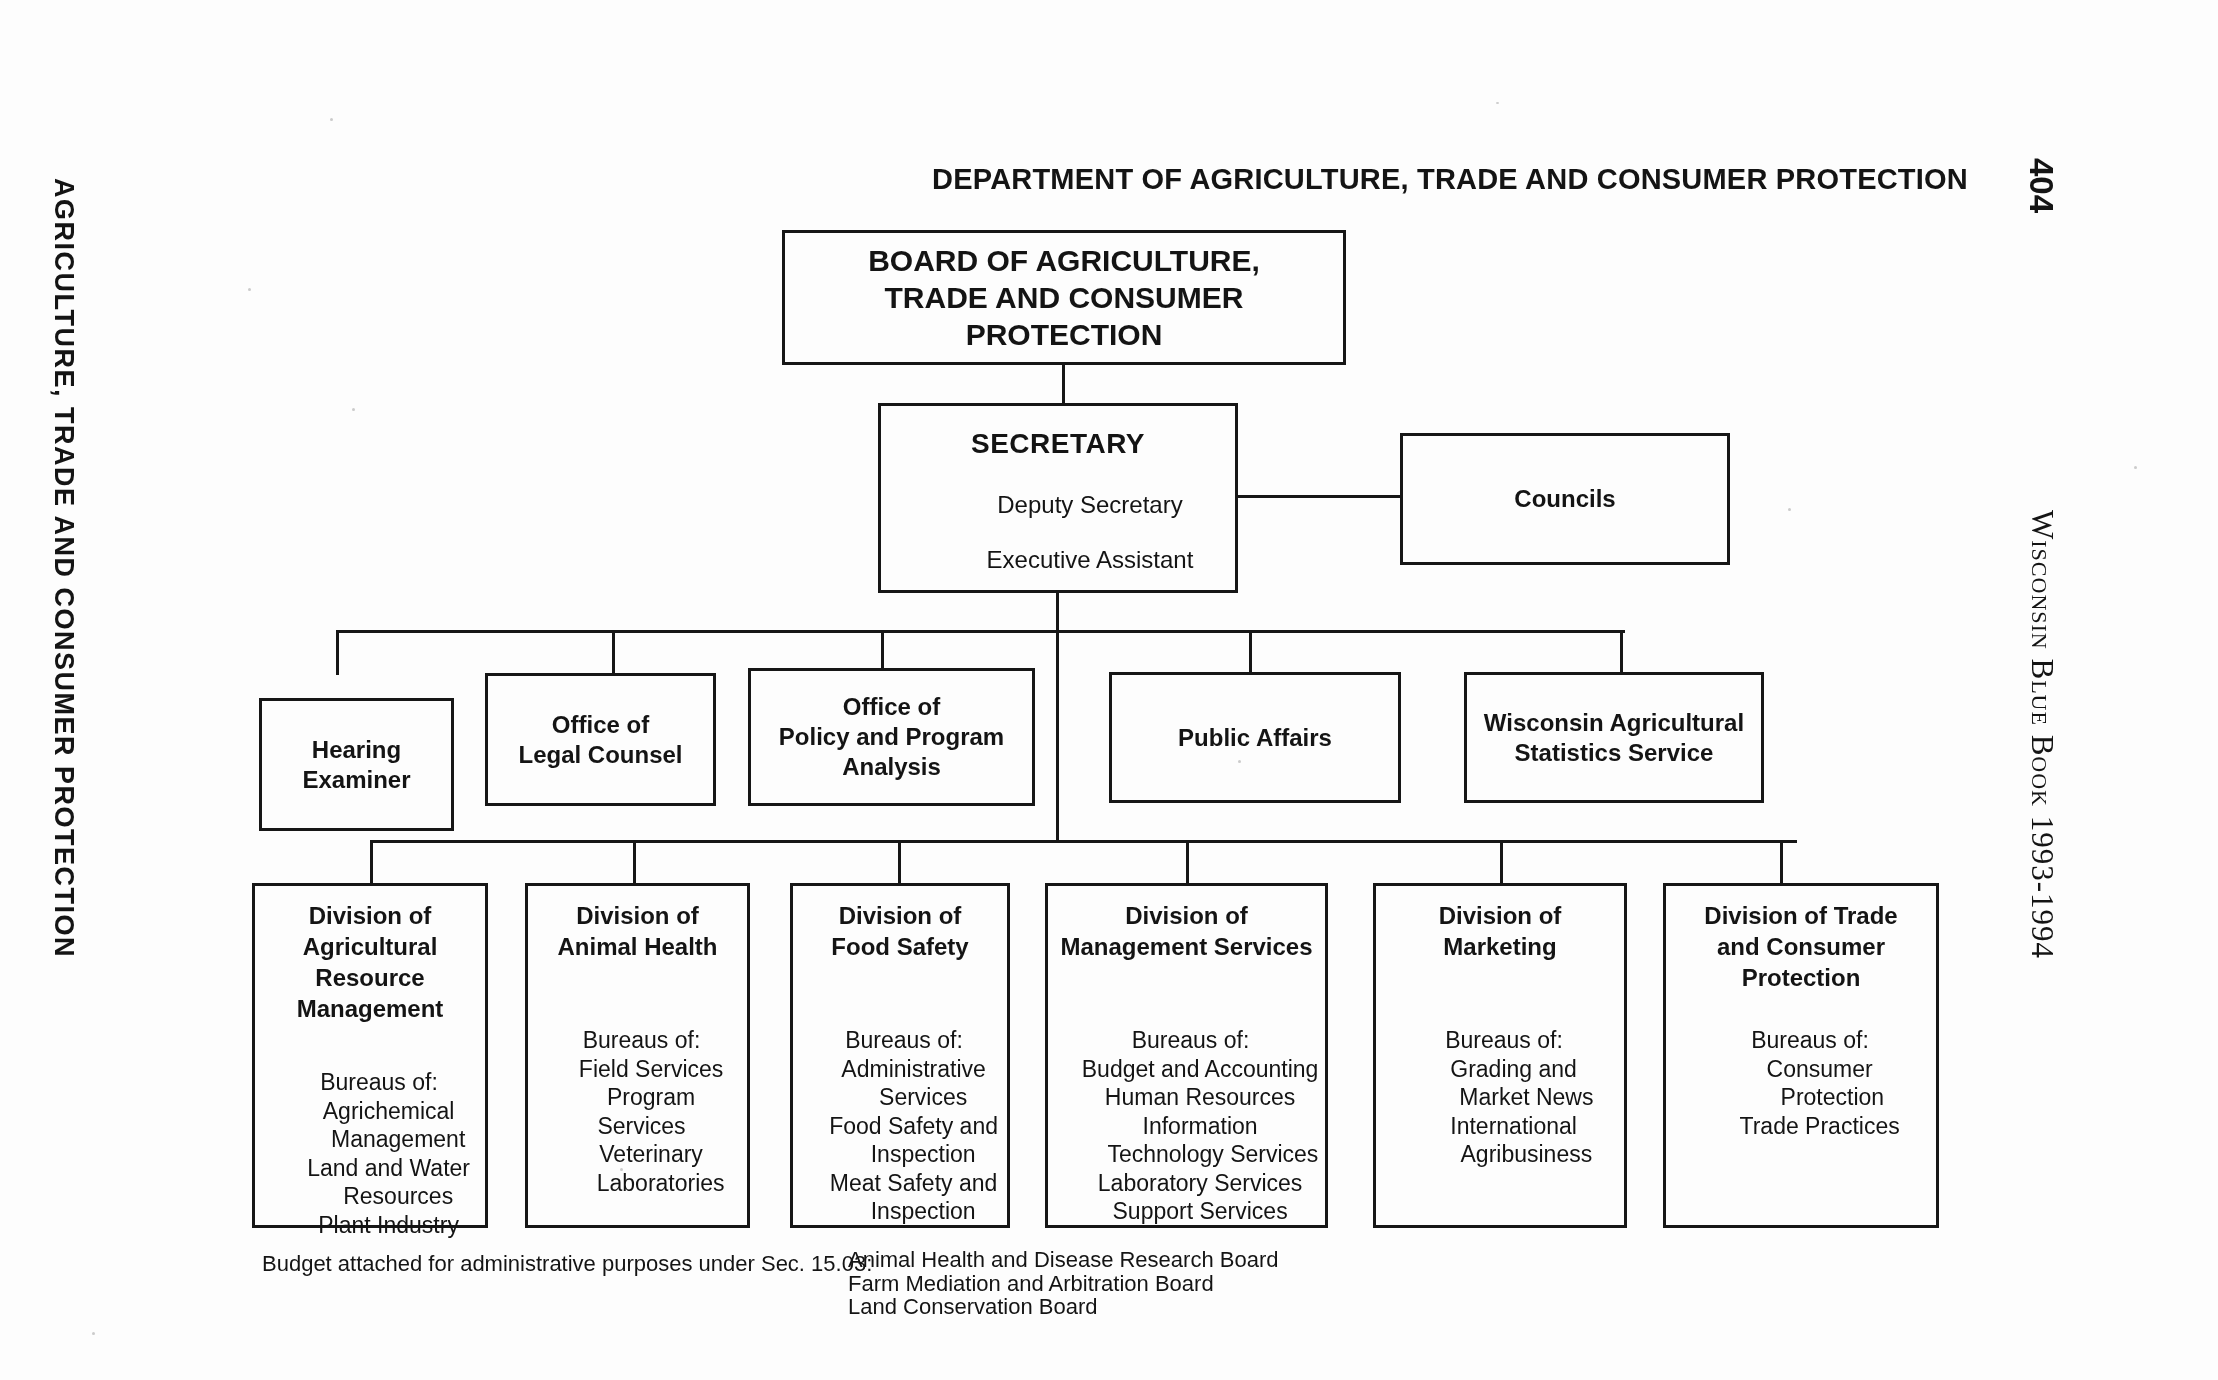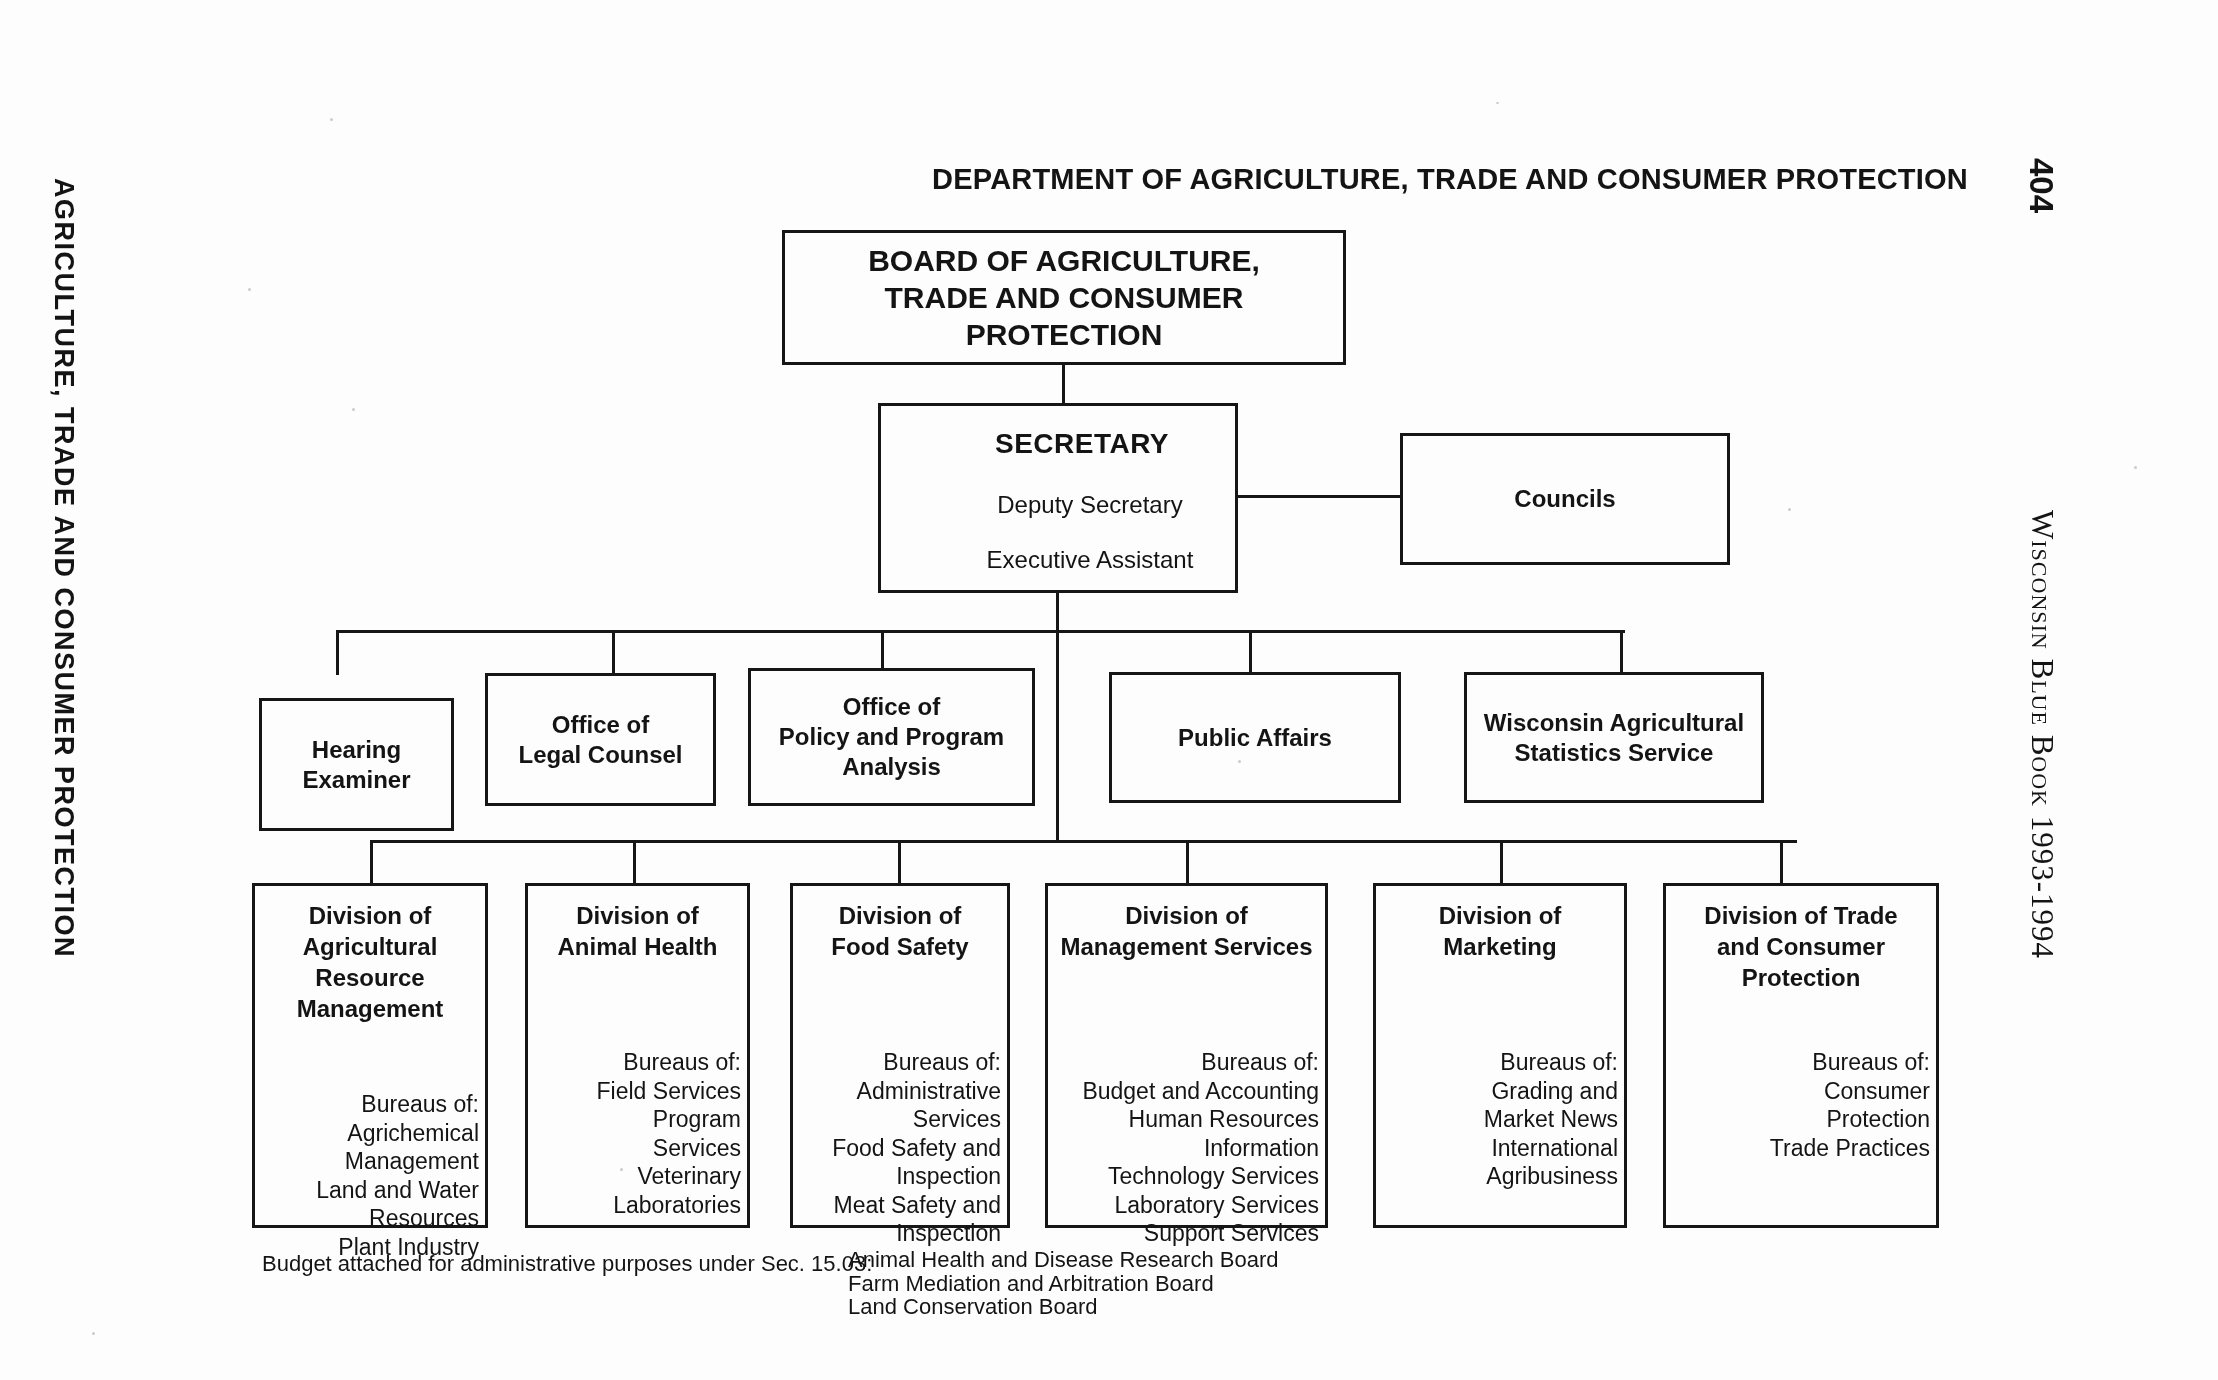--- a/index.html
+++ b/index.html
@@ -24,31 +24,31 @@
   .line{position:absolute;background:#161616;}
   .vert{
     writing-mode:vertical-rl;
     text-orientation:mixed;
   }
   .chart-title{
     font-weight:bold;font-size:29px;letter-spacing:0.2px;
     text-align:center;
   }
   .board-label{font-weight:bold;font-size:30px;line-height:37px;}
-  .sec-title{font-weight:bold;font-size:28px;letter-spacing:0.5px;padding-left:24px;}
+  .sec-title{font-weight:bold;font-size:28px;letter-spacing:0.5px;}
   .sec-sub{font-size:24px;padding-left:32px;}
   .office-label{font-size:24px;line-height:30px;font-weight:bold;}
   .division{display:block;text-align:left;}
   .div-title{
     position:absolute;top:14px;left:0;width:100%;
     text-align:center;font-weight:bold;font-size:24px;line-height:31px;
   }
   .div-bureaus{
     position:absolute;top:140px;left:14px;right:6px;
-    font-size:23px;line-height:28.5px;text-align:right;margin-top:22px;
+    font-size:23px;line-height:28.5px;text-align:center;
   }
   .footnote{font-size:22px;line-height:23.5px;}
   .left-rail{font-weight:bold;font-size:27px;letter-spacing:1.5px;}
   .page-num{font-weight:bold;font-size:33px;}
   .book-title{
     font-family:"Liberation Serif", serif;
     font-variant:small-caps;
     font-size:31px;letter-spacing:1px;
   }
   .speck{position:absolute;border-radius:50%;background:#8f8f8f;opacity:.45;}

